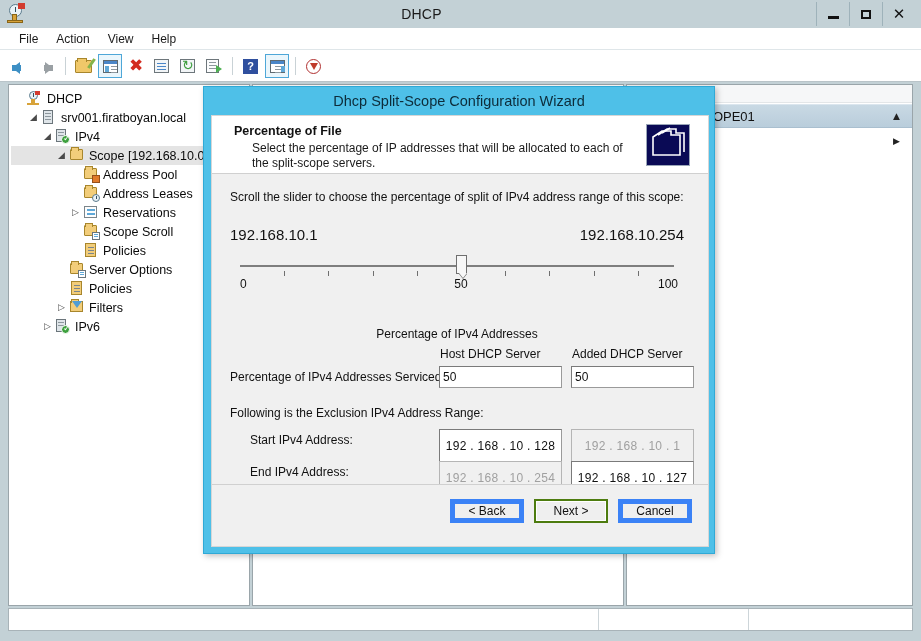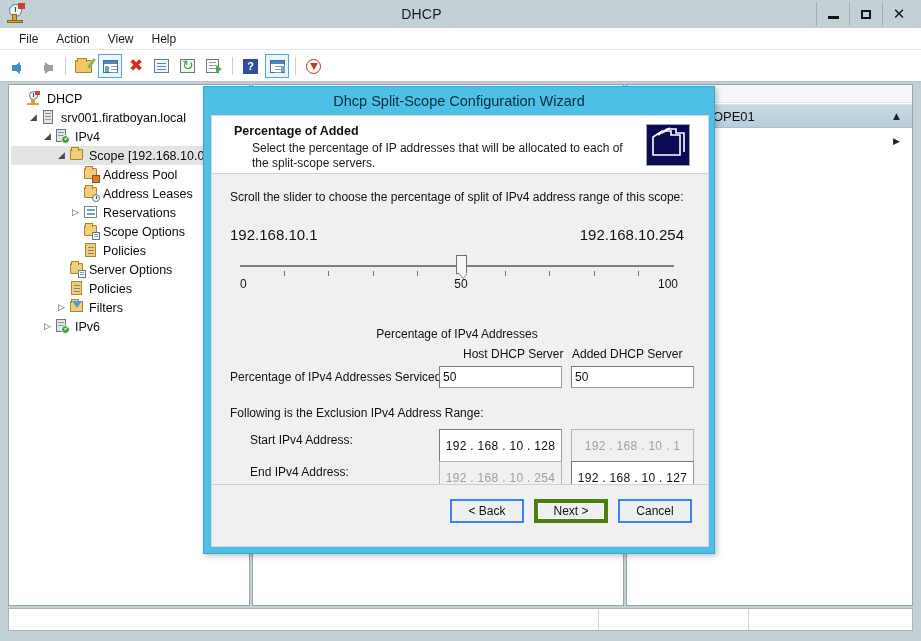--- a/index.html
+++ b/index.html
@@ -415,21 +415,21 @@
   }
   .axis-caption {
     text-align: center; font-size: 12px; color: #111;
     margin-top: 22px;
   }
 
   .col-headers {
     position: relative; height: 18px; margin-top: 6px;
     font-size: 12px; color: #111;
   }
-  .col-h1 { position: absolute; left: 210px; margin-left: 23px; }
+  .col-h1 { position: absolute; left: 210px; }
   .col-h2 { position: absolute; left: 342px; }
 
   .row-pct { position: relative; height: 24px; margin-top: 1px; }
   .row-pct .lbl { position: absolute; left: 0; top: 4px; font-size: 12px; color: #111; }
   .inp {
     position: absolute; top: 0;
     height: 22px; background: #ffffff;
     border: 1px solid #9a9a9a;
     border-top-color: #7a7a7a; border-left-color: #7a7a7a;
     font-size: 12px; color: #111;
@@ -464,25 +464,25 @@
     border-top: 1px solid #d0d0d0;
     background: #f0f0f0;
   }
   .btn-row {
     position: absolute; right: 16px; top: 14px;
     display: flex; gap: 10px;
   }
   .btn {
     width: 74px; height: 24px;
     background: #efefef;
-    border: 2px solid #3b82f6;
+    border: 5px solid #3b82f6;
     font-size: 12px; color: #111;
     display: flex; align-items: center; justify-content: center;
   }
-  .btn.default { border: 4px solid #4d7c0f; box-shadow: inset 0 0 0 1px #ffffff; }
+  .btn.default { border: 2px solid #4d7c0f; box-shadow: inset 0 0 0 1px #ffffff; }
 </style>
 </head>
 <body>
 
 <div id="app">
 
   <div class="titlebar">
     <div class="titlebar-icon">
       <div class="tb-ico-clock"></div>
       <div class="tb-ico-stand"></div>
@@ -613,21 +613,21 @@
               <i class="box"></i>
             </span>
             <span class="tree-label">Reservations</span>
           </div>
           <div class="tree-row" style="padding-left: 58px;">
             <span class="tw"></span>
             <span class="ti ti-f">
               <i class="fo"></i>
               <i class="ov ov-grid"></i>
             </span>
-            <span class="tree-label">Scope Options</span>
+            <span class="tree-label">Scope Scroll</span>
           </div>
           <div class="tree-row" style="padding-left: 58px;">
             <span class="tw"></span>
             <span class="ti ti-pol">
               <i class="box"></i>
             </span>
             <span class="tree-label">Policies</span>
           </div>
           <div class="tree-row" style="padding-left: 44px;">
             <span class="tw"></span>
@@ -683,21 +683,21 @@
     <div class="sb-cell" style="width:150px"></div>
     <div class="sb-cell" style="flex:1"></div>
   </div>
 
   <div class="dialog">
     <div class="dlg-title">Dhcp Split-Scope Configuration Wizard</div>
 
     <div class="dlg-body">
 
       <div class="dlg-header">
-        <div class="dlg-h-title">Percentage of Added</div>
+        <div class="dlg-h-title">Percentage of File</div>
         <div class="dlg-h-sub">Select the percentage of IP addresses that will be allocated to each of the split-scope servers.</div>
         <div class="dlg-h-icon">
           <svg width="42" height="40" viewBox="0 0 42 40">
             <g fill="none" stroke="#ffffff" stroke-width="1.6">
               <path d="M6 12 L15 6 L24 6 L24 10 L33 10 L33 30 L6 30 Z"></path>
               <path d="M11 10 L20 4 L29 4 L29 8 L37 8 L37 27"></path>
               <path d="M15 8 L23 3"></path>
             </g>
           </svg>
         </div>

